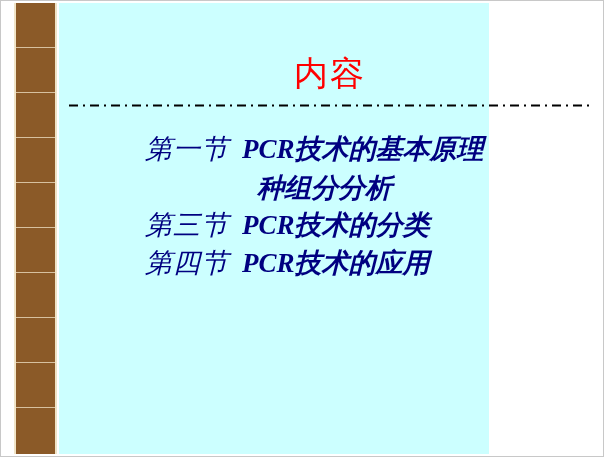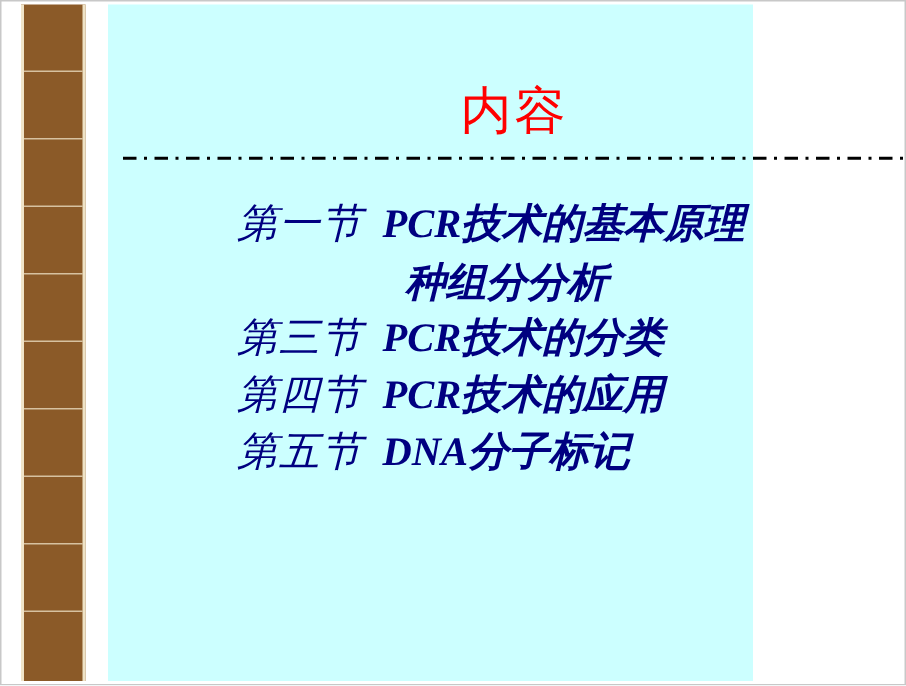--- a/index.html
+++ b/index.html
@@ -60,21 +60,21 @@
   .band-seam {
     position: absolute;
     left: 0;
     width: 100%;
     height: 1px;
     background: rgba(240,228,200,0.75);
   }
   
   #content-panel {
     position: absolute;
-    left: 72px;
+    left: 59px;
     top: 3px;
     width: 430px;
     height: 451px;
     background: #ccffff;
     box-sizing: border-box;
   }
   #title {
     position: absolute;
     left: 0;
     top: 48px;
@@ -174,20 +174,16 @@
       <div class="toc-row">
         <span class="toc-num">第三节</span>
         <span class="toc-text">PCR技术的分类</span>
       </div>
 
       <div class="toc-row">
         <span class="toc-num">第四节</span>
         <span class="toc-text">PCR技术的应用</span>
       </div>
 
-      <div class="toc-row">
-        <span class="toc-num">第五节</span>
-        <span class="toc-text">DNA分子标记</span>
-      </div>
 
     </div>
   </div>
 </div>
 
 </body></html>

